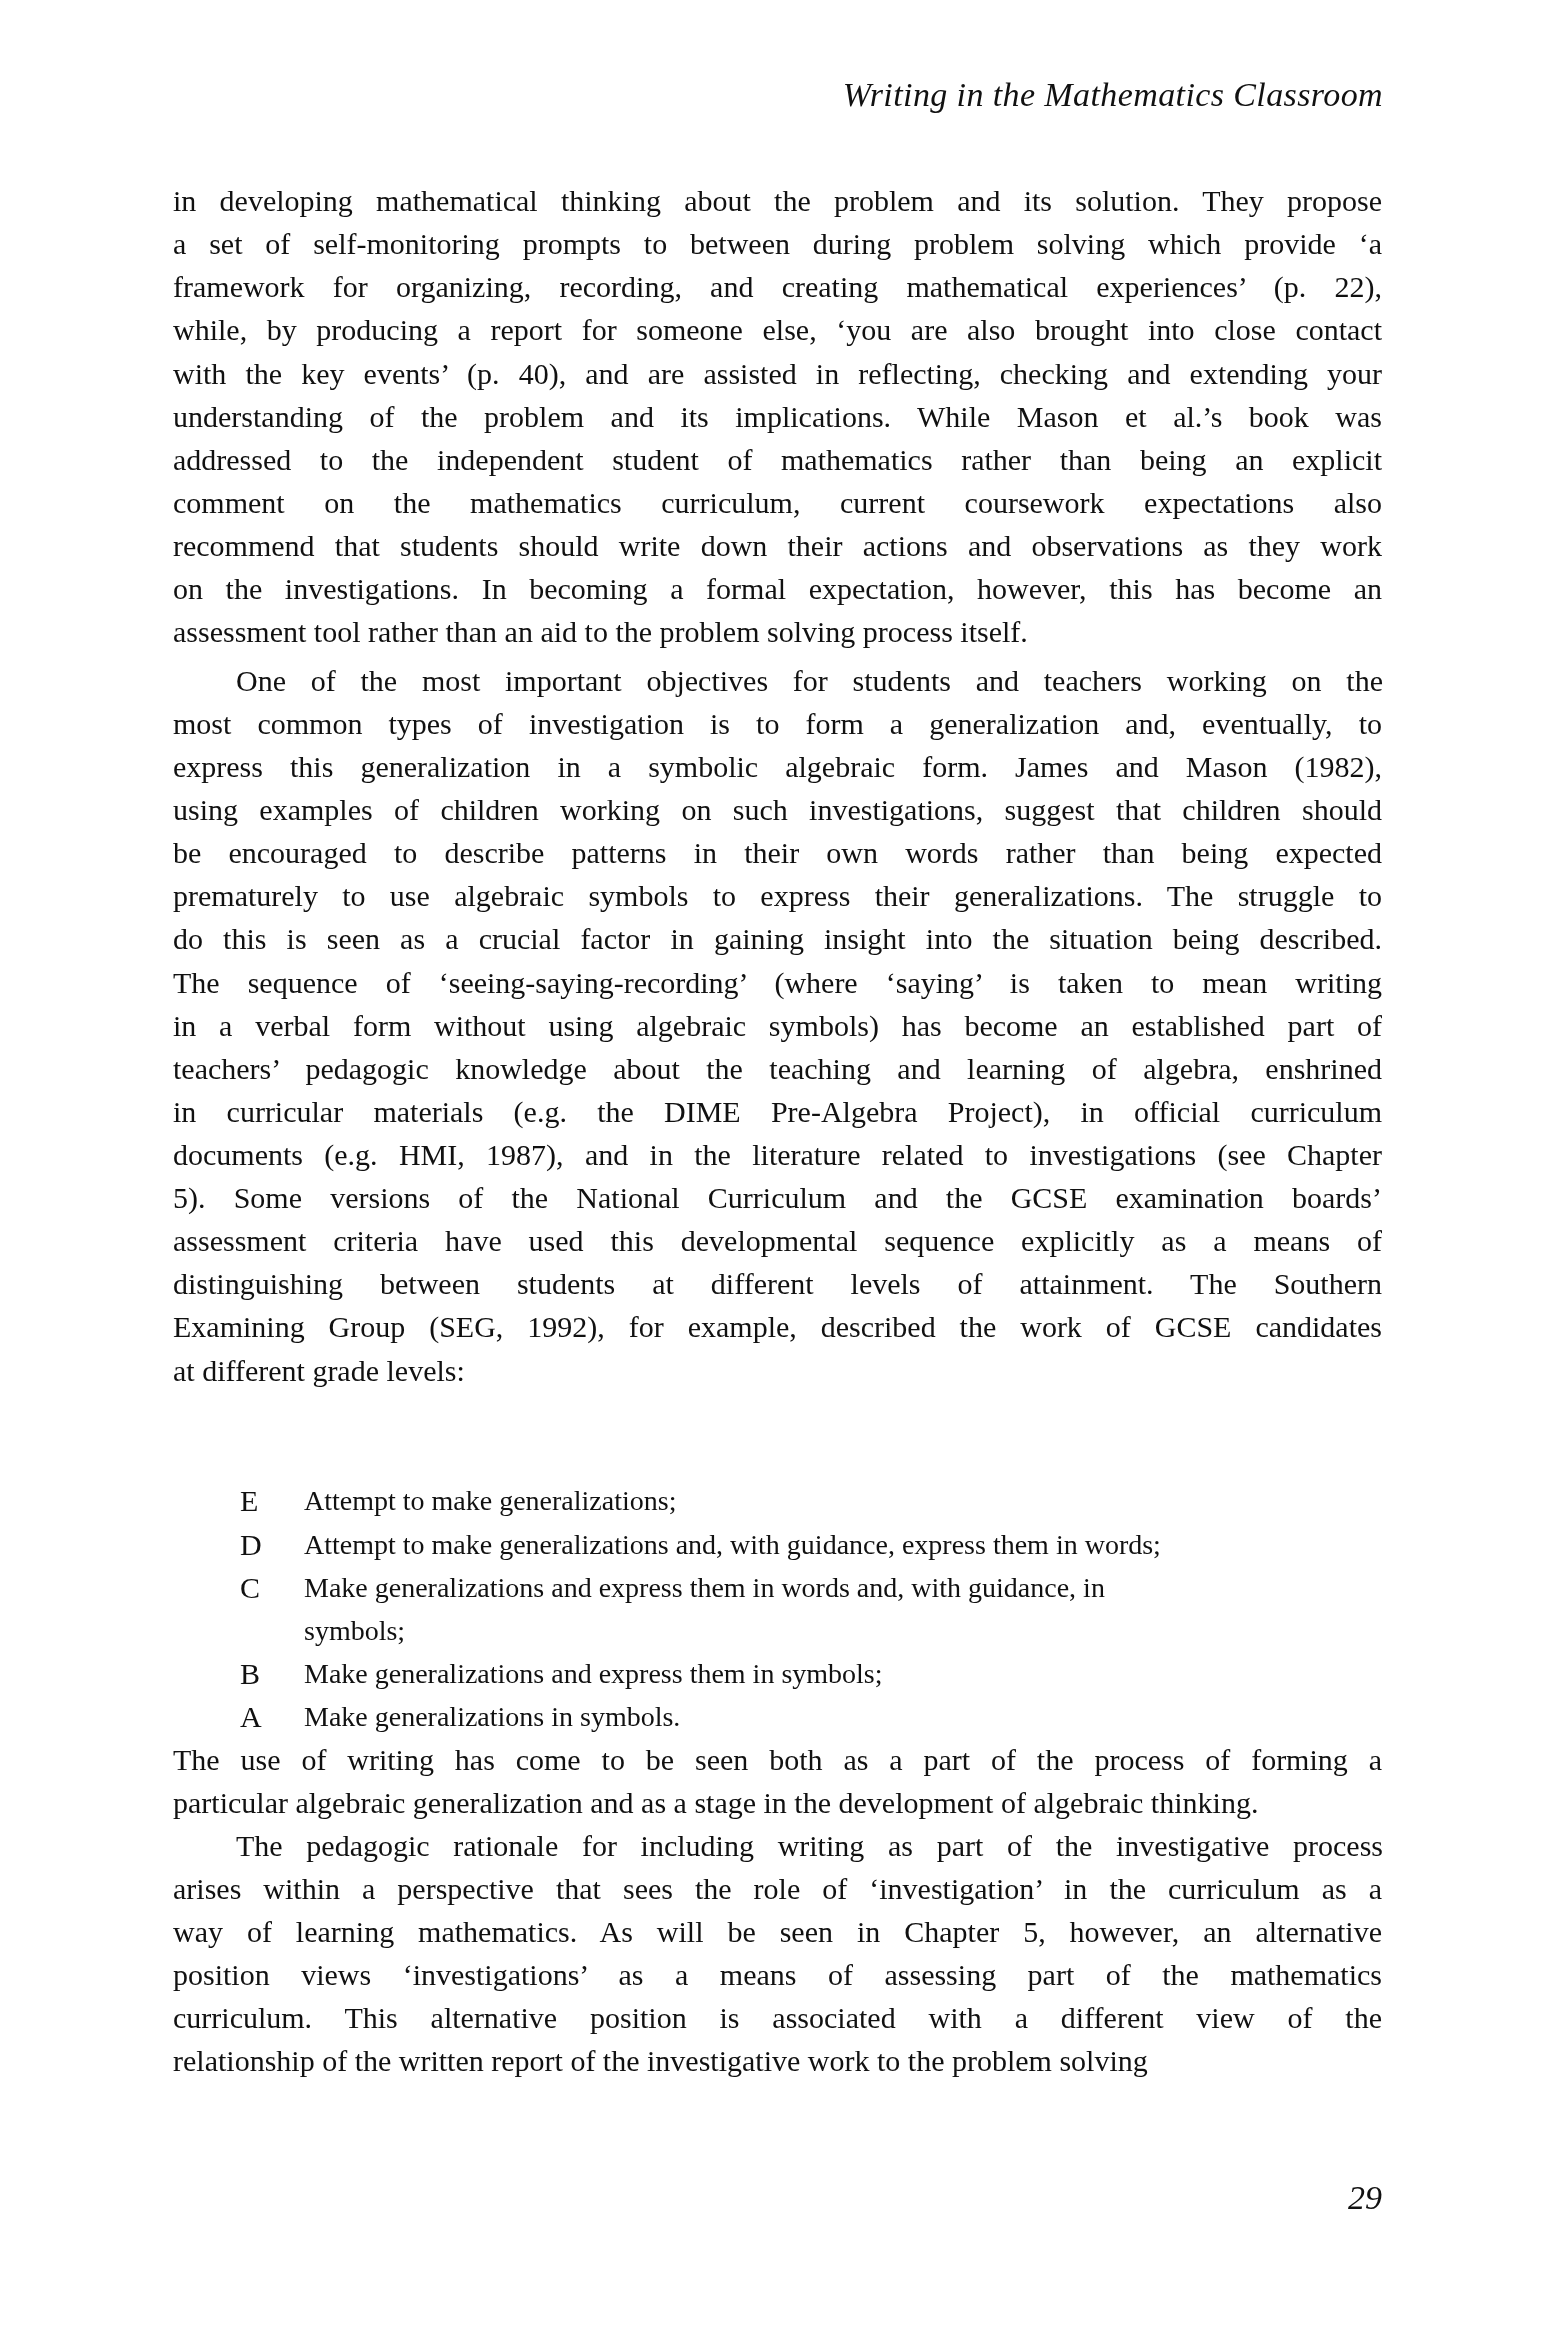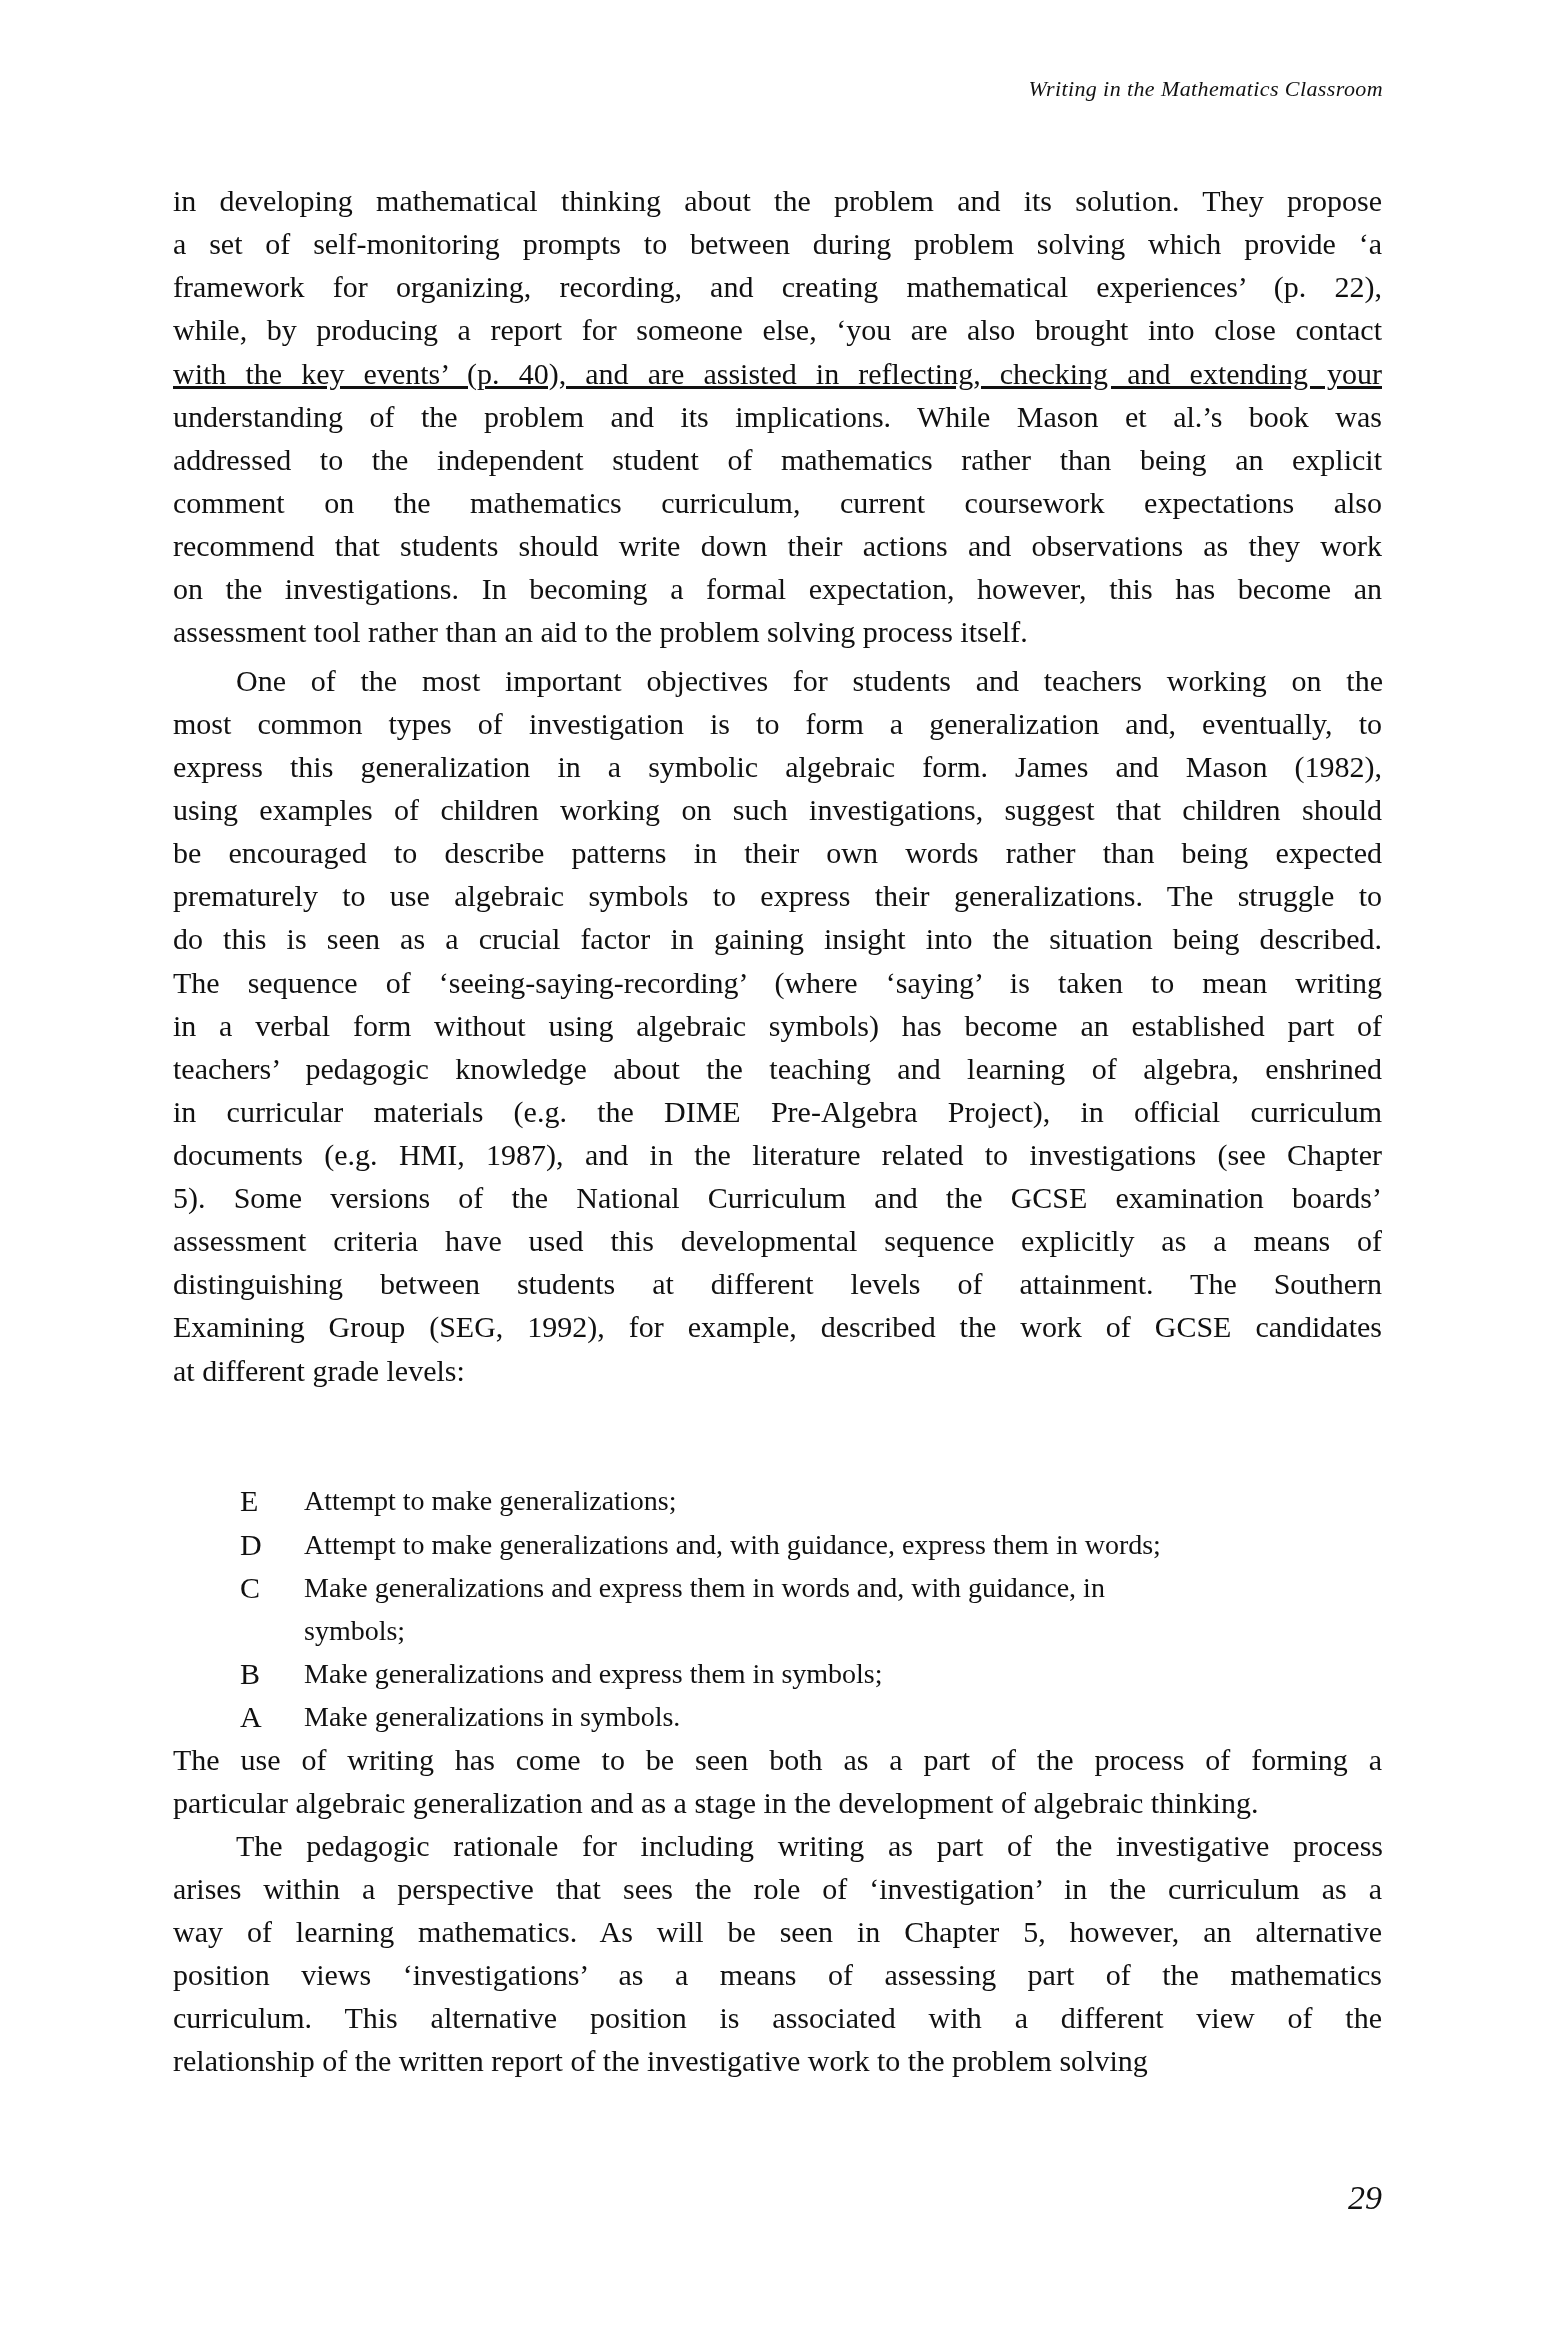--- a/index.html
+++ b/index.html
@@ -1,38 +1,38 @@
 <!DOCTYPE html>
 <html style="font-size:14px"><head>
 <meta charset="utf-8">
 <style>
   html, body { margin:0; padding:0; background:#ffffff; }
   body { width:1561px; height:2342px; position:relative; overflow:hidden;
          font-family:"Liberation Serif", "DejaVu Serif", serif; color:#111; }
   .running-head { position:absolute; top:76px; right:178px; font-style:italic;
-                  font-size:22px; letter-spacing:0.4px; white-space:nowrap; }
+                  font-size:34px; letter-spacing:0.4px; white-space:nowrap; }
   .line { position:absolute; left:173px; width:1209px; font-size:30px; line-height:38px;
           height:38px; white-space:nowrap; text-align:justify; text-align-last:justify; }
   .line.last { text-align-last:left; }
   .line.indent { left:236px; width:1147px; }
   .list-letter { position:absolute; left:240px; font-size:30px; line-height:38px; }
   .list-text { position:absolute; left:304px; font-size:28px; line-height:38px; white-space:nowrap;font-family:Liberation Serif, serif; }
   .page-number { position:absolute; top:2179px; right:179px; font-style:italic; font-size:34px; }
 </style>
 </head>
 <body>
 
 <div class="running-head">Writing in the Mathematics Classroom</div>
 
 <div id="body-text">
     <div class="line" style="top: 182px; display: block;"><span style="white-space: nowrap;">in developing mathematical thinking about the problem and its solution. They propose</span></div>
     <div class="line" style="top: 225px; display: block;"><span style="white-space: nowrap;">a set of self-monitoring prompts to between during problem solving which provide ‘a</span></div>
     <div class="line" style="top: 268px; display: block;"><span style="white-space: nowrap;">framework for organizing, recording, and creating mathematical experiences’ (p. 22),</span></div>
     <div class="line" style="top: 311px; display: block;"><span style="white-space: nowrap;">while, by producing a report for someone else, ‘you are also brought into close contact</span></div>
-    <div class="line" style="top: 355px; display: block; text-decoration: underline;"><span style="white-space: nowrap;">with the key events’ (p. 40), and are assisted in reflecting, checking and extending your</span></div>
+    <div class="line" style="top: 355px; display: block;"><span style="white-space: nowrap;">with the key events’ (p. 40), and are assisted in reflecting, checking and extending your</span></div>
     <div class="line" style="top: 398px; display: block;"><span style="white-space: nowrap;">understanding of the problem and its implications. While Mason et al.’s book was</span></div>
     <div class="line" style="top: 441px; display: block;"><span style="white-space: nowrap;">addressed to the independent student of mathematics rather than being an explicit</span></div>
     <div class="line" style="top: 484px; display: block;"><span style="white-space: nowrap;">comment on the mathematics curriculum, current coursework expectations also</span></div>
     <div class="line" style="top: 527px; display: block;"><span style="white-space: nowrap;">recommend that students should write down their actions and observations as they work</span></div>
     <div class="line" style="top: 570px; display: block;"><span style="white-space: nowrap;">on the investigations. In becoming a formal expectation, however, this has become an</span></div>
     <div class="line last" style="top: 613px; display: block;"><span style="white-space: nowrap;">assessment tool rather than an aid to the problem solving process itself.</span></div>
     <div class="line indent" style="top: 662px; display: block;"><span style="white-space: nowrap;">One of the most important objectives for students and teachers working on the</span></div>
     <div class="line" style="top: 705px; display: block;"><span style="white-space: nowrap;">most common types of investigation is to form a generalization and, eventually, to</span></div>
     <div class="line" style="top: 748px; display: block;"><span style="white-space: nowrap;">express this generalization in a symbolic algebraic form. James and Mason (1982),</span></div>
     <div class="line" style="top: 791px; display: block;"><span style="white-space: nowrap;">using examples of children working on such investigations, suggest that children should</span></div>

